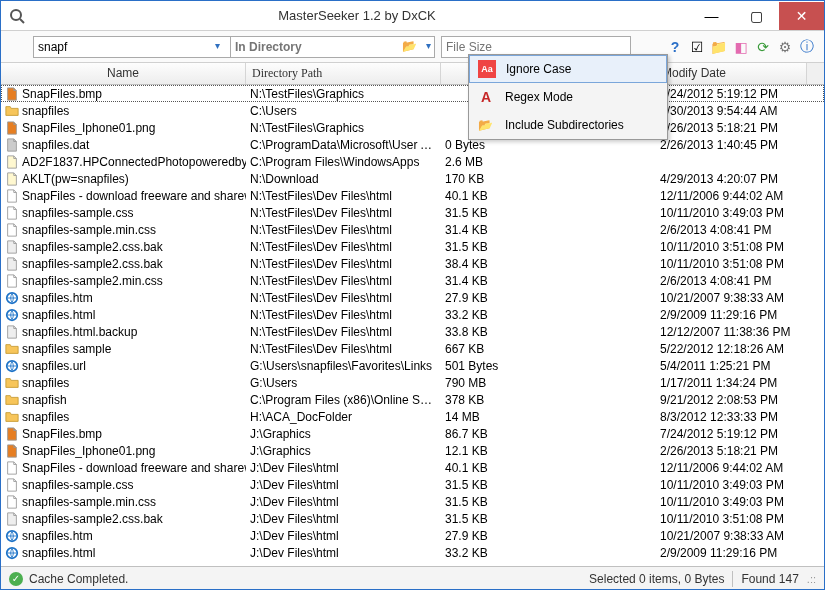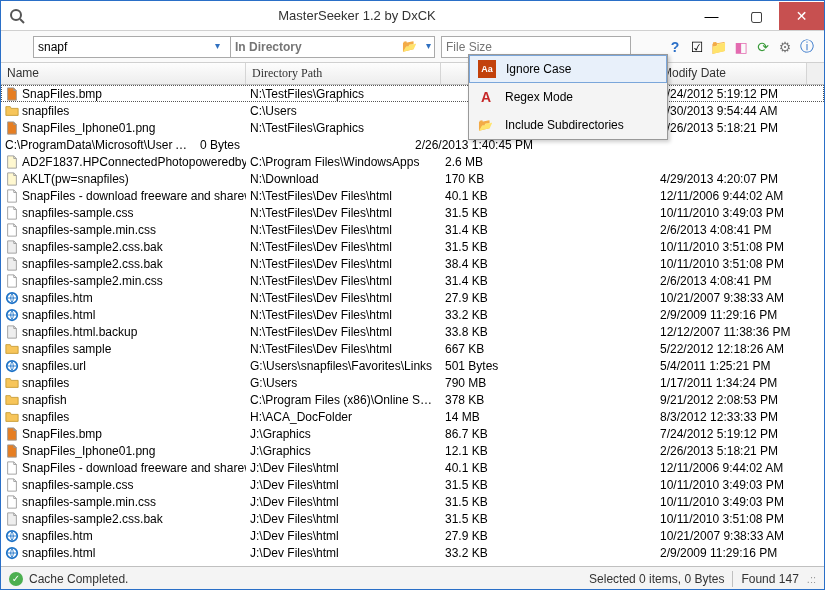--- a/index.html
+++ b/index.html
@@ -17,21 +17,21 @@
 .dir-wrap { position: relative; flex: 0 0 205px; }
 .dir-input { width: 100%; height: 22px; border: 1px solid #aaa; padding: 2px 34px 2px 4px; color: #888; font-weight: bold; }
 .dir-wrap .folder-btn { position: absolute; right: 18px; top: 3px; font-size: 12px; cursor: pointer; }
 .dir-wrap .dropdown-arrow { position: absolute; right: 4px; top: 4px; color: #3070c0; font-size: 10px; cursor: pointer; }
 .size-wrap { position: relative; flex: 0 0 190px; }
 .size-input { width: 100%; height: 22px; border: 1px solid #aaa; padding: 2px 4px; color: #6d28d9; }
 .toolbar-icons { display: flex; gap: 4px; margin-left: auto; }
 .tbicon { width: 18px; height: 18px; cursor: pointer; display: flex; align-items: center; justify-content: center; font-size: 14px; }
 .table-header { height: 22px; display: flex; background: linear-gradient(#fdfdfd,#ededed); border-bottom: 1px solid #c0c0c0; }
 .th { padding: 3px 6px; border-right: 1px solid #d5d5d5; color: #333; font-size: 12px; }
-.th1 { width: 245px; }
+.th1 { width: 245px; text-align: center; }
 .th2 { width: 195px; font-family: Liberation Serif, serif; }
 .th3 { width: 215px; }
 .th4 { flex: 1; }
 .scroll-spacer { width: 17px; background: #f0f0f0; }
 .table-body { height: 481px; overflow-y: scroll; }
 .row { height: 17px; display: flex; align-items: center; white-space: nowrap; }
 .row.selected { outline: 1px dotted #555; outline-offset: -1px; }
 .cell { padding: 0 4px; overflow: hidden; text-overflow: ellipsis; }
 .c1 { width: 245px; display: flex; align-items: center; gap: 3px; }
 .c2 { width: 195px; }
@@ -128,20 +128,27 @@
             <path d="M3 1h7l3 3v11H3z" fill="#e67e22" stroke="#999"></path>
             <path d="M10 1v3h3" fill="none" stroke="#999"></path>
           </svg></span>
         <span>SnapFiles_Iphone01.png</span>
       </div>
     <div class="cell c2">N:\TestFiles\Graphics</div>
     <div class="cell c3"></div>
     <div class="cell c4">2/26/2013 5:18:21 PM</div>
     </div>
     <div class="row">
+    <div class="cell c1">
+        <span class="ficon"><svg viewBox="0 0 16 16">
+            <path d="M3 1h7l3 3v11H3z" fill="#ccc" stroke="#999"></path>
+            <path d="M10 1v3h3" fill="none" stroke="#999"></path>
+          </svg></span>
+        <span>snapfiles.dat</span>
+      </div>
     <div class="cell c2">C:\ProgramData\Microsoft\User Account Pictures</div>
     <div class="cell c3">0 Bytes</div>
     <div class="cell c4">2/26/2013 1:40:45 PM</div>
     </div>
     <div class="row">
     <div class="cell c1">
         <span class="ficon"><svg viewBox="0 0 16 16">
             <path d="M3 1h7l3 3v11H3z" fill="#fff8d0" stroke="#999"></path>
             <path d="M10 1v3h3" fill="none" stroke="#999"></path>
           </svg></span>
@@ -419,21 +426,21 @@
         <span>snapfiles.html</span>
       </div>
     <div class="cell c2">J:\Dev Files\html</div>
     <div class="cell c3">33.2 KB</div>
     <div class="cell c4">2/9/2009 11:29:16 PM</div>
     </div>
   </div>
 
 <div class="dropdown-menu">
   <div class="dropdown-item first">
-    <span class="di-icon" style="background:#c2410c;color:#fff;font-size:9px;font-weight:bold">Aa</span>
+    <span class="di-icon" style="background:#ef4444;color:#fff;font-size:9px;font-weight:bold">Aa</span>
     <span>Ignore Case</span>
   </div>
   <div class="dropdown-item">
     <span class="di-icon" style="color:#c62828;font-weight:bold;font-size:14px">A</span>
     <span>Regex Mode</span>
   </div>
   <div class="dropdown-item">
     <span class="di-icon">📂</span>
     <span>Include Subdirectories</span>
   </div>

